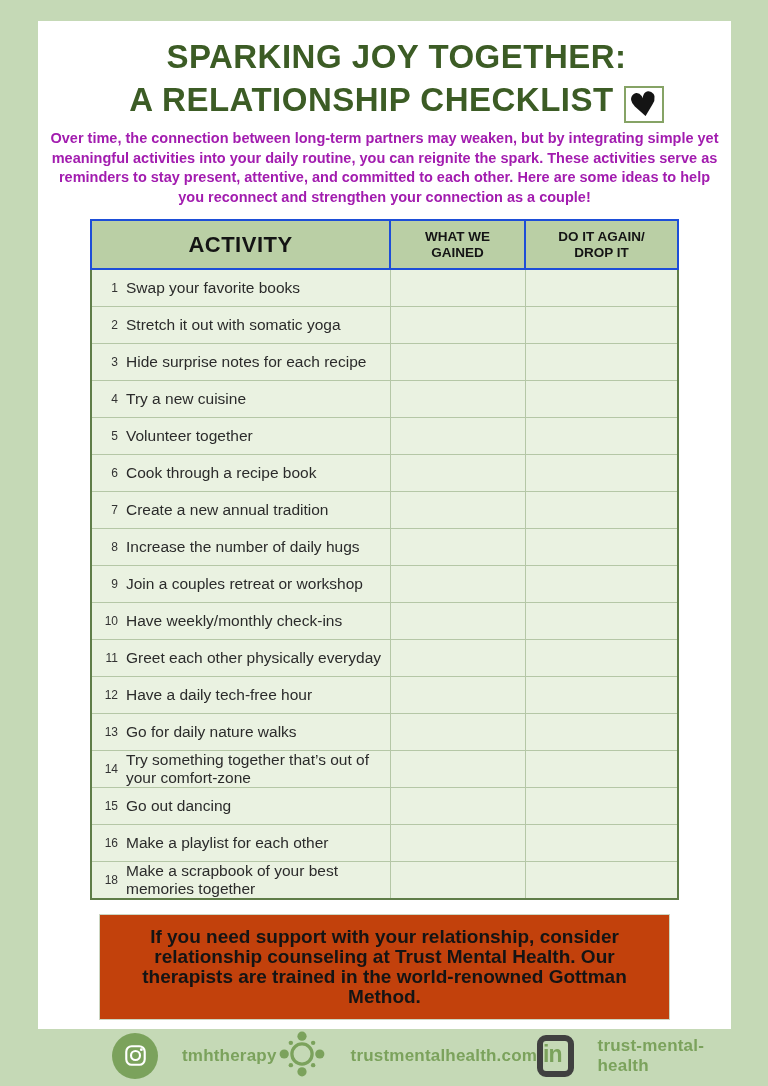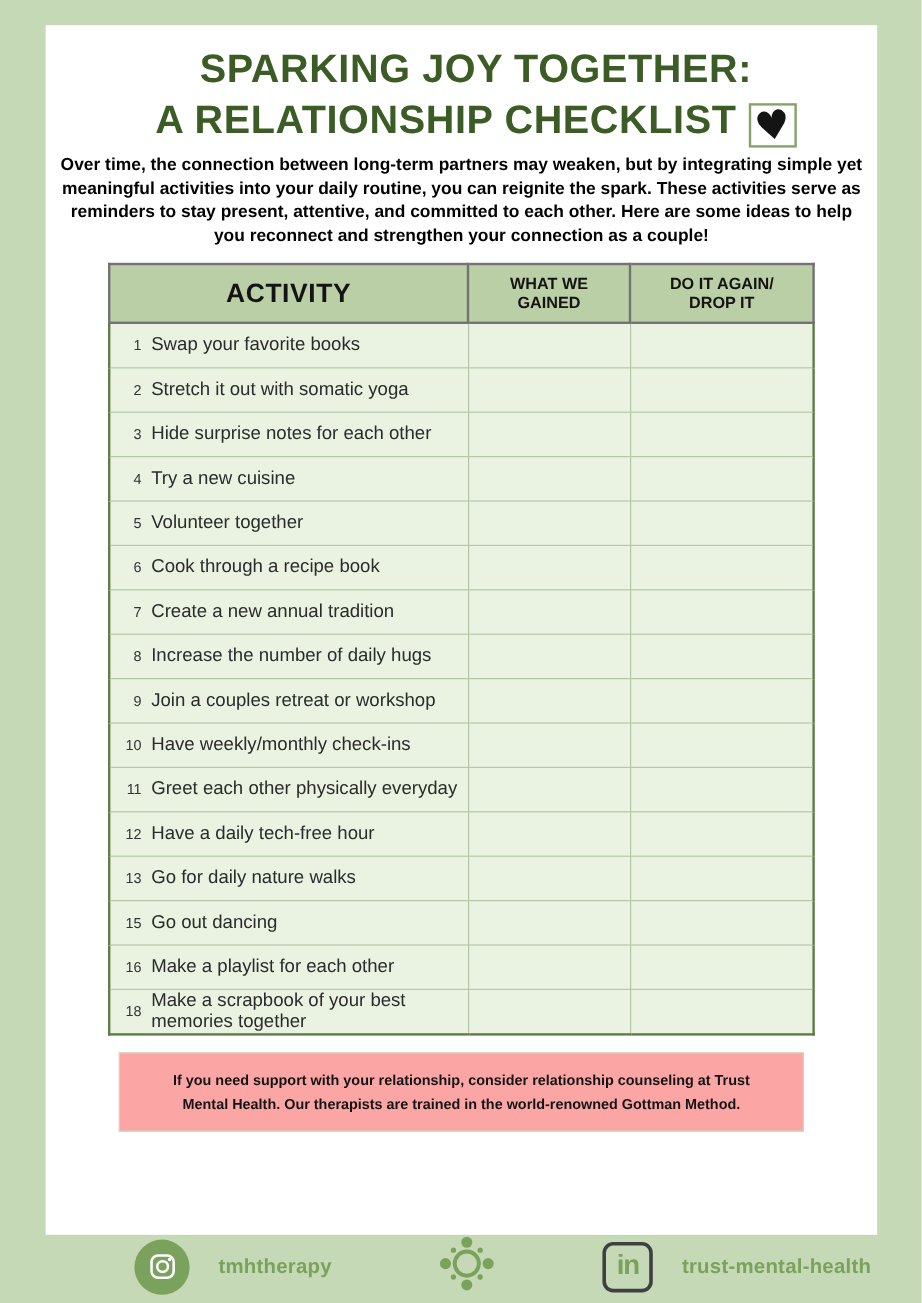--- a/index.html
+++ b/index.html
@@ -42,32 +42,32 @@
     transform: rotate(-9deg);
     font-family: "DejaVu Sans", sans-serif;
   }
   
   .intro {
     margin: 6px 8px 12px;
     text-align: center;
     font-weight: 700;
     font-size: 14.5px;
     line-height: 19.5px;
-    color: #000000;
+    color: #a21caf;
   }
   
   table.checklist {
     margin: 10px auto 0;
     width: 587px;
     border-collapse: collapse;
     table-layout: fixed;
   }
   table.checklist th {
     background: #bacfa5;
-    border: 2px solid #737373;
+    border: 2px solid #1d4ed8;
     color: #141414;
     font-weight: 800;
     height: 49px;
     text-align: center;
     vertical-align: middle;
   }
   th.col-activity { font-size: 22px; letter-spacing: 0.5px; }
   th.col-gained, th.col-again { font-size: 13.5px; line-height: 16px; padding: 0 32px; }
   table.checklist td {
     background: #eaf2e1;
@@ -95,26 +95,26 @@
   }
   .row-act {
     font-size: 15.5px;
     line-height: 18px;
     color: #2b2b2b;
   }
   
   .support-box {
     margin: 14px auto 0;
     width: 571px;
-    background: #fca5a5;
+    background: #c2410c;
     border: 1px solid #ccd6c2;
     padding: 12px 34px;
     text-align: center;
     font-weight: 700;
-    font-size: 12px;
+    font-size: 19px;
     line-height: 20px;
     color: #141414;
   }
   
   .social-bar {
     position: absolute;
     left: 0; top: 1029px;
     width: 768px; height: 57px;
     display: flex;
     align-items: center;
@@ -129,23 +129,23 @@
     letter-spacing: 0.2px;
   }
   .ig-circle {
     width: 46px; height: 46px;
     border-radius: 50%;
     background: #7ba25c;
     display: flex; align-items: center; justify-content: center;
   }
   .li-box {
     width: 42px; height: 42px;
-    border: 3px solid #404040;
+    border: 6px solid #404040;
     border-radius: 9px;
-    display: flex; align-items: center; justify-content: center;
+    display: flex; align-items: center; 
   }
   .li-glyph {
     font-weight: 800;
     font-size: 23px;
     color: #7ba25c;
     letter-spacing: -1px;
     margin-top: -3px;
   }
 </style>
 </head>
@@ -195,21 +195,21 @@
         </div>
       </td>
       <td></td>
       <td></td>
     </tr>
 
     <tr>
       <td>
         <div class="row-inner">
           <span class="row-num">3</span>
-          <span class="row-act">Hide surprise notes for each other</span>
+          <span class="row-act">Hide surprise notes for each recipe</span>
         </div>
       </td>
       <td></td>
       <td></td>
     </tr>
 
     <tr>
       <td>
         <div class="row-inner">
           <span class="row-num">4</span>
@@ -312,20 +312,30 @@
       <td>
         <div class="row-inner">
           <span class="row-num">13</span>
           <span class="row-act">Go for daily nature walks</span>
         </div>
       </td>
       <td></td>
       <td></td>
     </tr>
 
+    <tr>
+      <td>
+        <div class="row-inner">
+          <span class="row-num">14</span>
+          <span class="row-act">Try something together that’s out of your comfort-zone</span>
+        </div>
+      </td>
+      <td></td>
+      <td></td>
+    </tr>
 
     <tr>
       <td>
         <div class="row-inner">
           <span class="row-num">15</span>
           <span class="row-act">Go out dancing</span>
         </div>
       </td>
       <td></td>
       <td></td>
@@ -380,20 +390,21 @@
         <circle cx="26" cy="7.5" r="4.8" fill="#7ba25c"></circle>
         <circle cx="44.5" cy="26" r="4.8" fill="#7ba25c"></circle>
         <circle cx="26" cy="44.5" r="4.8" fill="#7ba25c"></circle>
         <circle cx="7.5" cy="26" r="4.8" fill="#7ba25c"></circle>
         <circle cx="37.6" cy="14.4" r="2.3" fill="#7ba25c"></circle>
         <circle cx="37.6" cy="37.6" r="2.3" fill="#7ba25c"></circle>
         <circle cx="14.4" cy="37.6" r="2.3" fill="#7ba25c"></circle>
         <circle cx="14.4" cy="14.4" r="2.3" fill="#7ba25c"></circle>
       </svg>
     </span>
+    <span class="social-label">trustmentalhealth.com</span>
   </div>
 
   <div class="social-item">
     <span class="li-box">
       <span class="li-glyph">in</span>
     </span>
     <span class="social-label">trust-mental-health</span>
   </div>
 
 </div>

